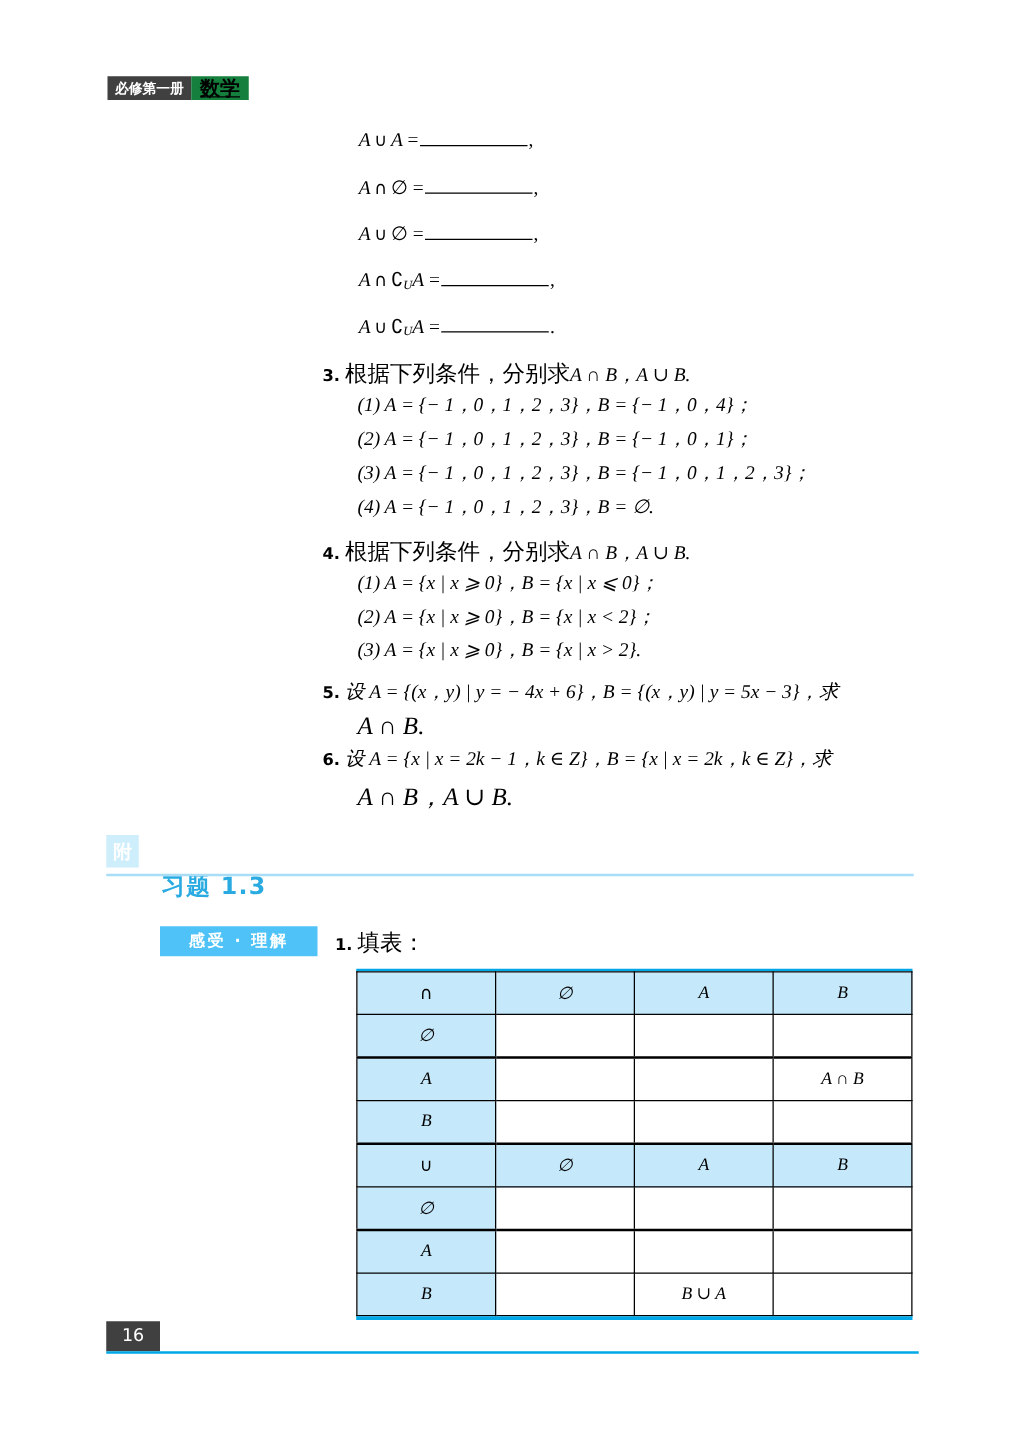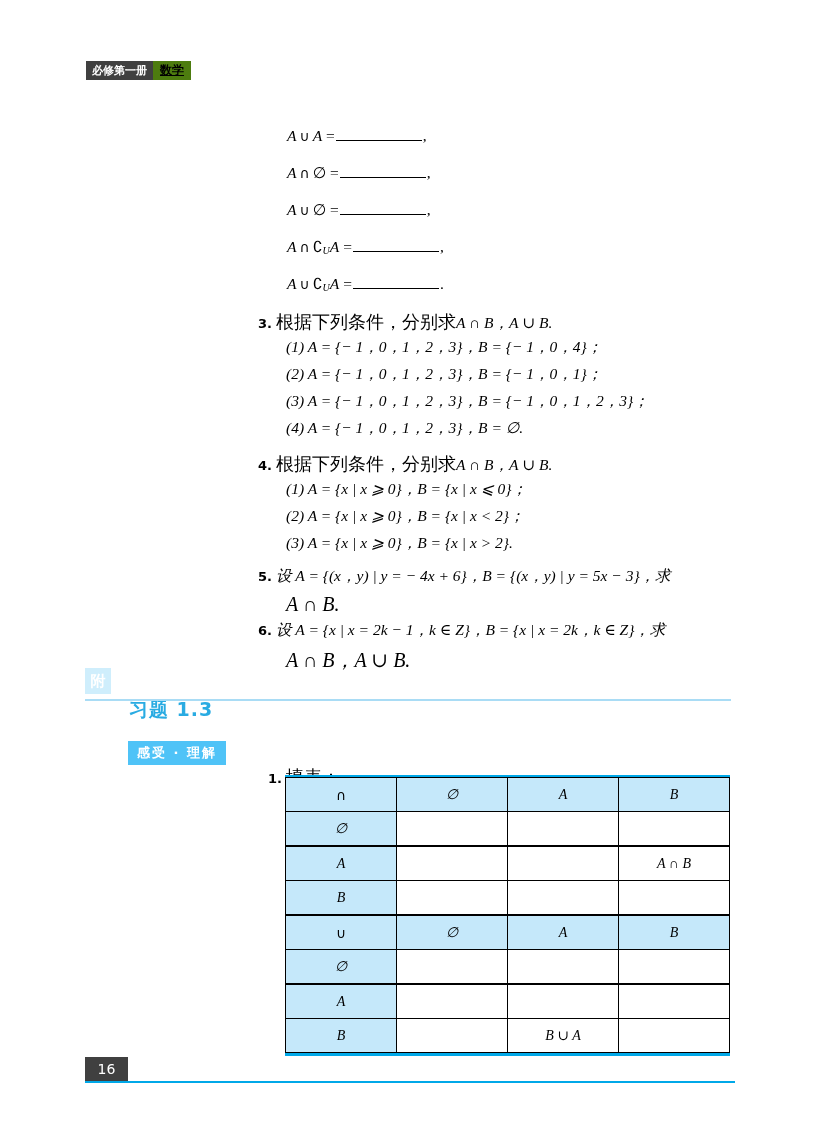--- a/index.html
+++ b/index.html
@@ -29,36 +29,35 @@
     background: #404040;
     color: #ffffff;
     font-family: "DejaVu Sans", sans-serif;
     font-size: 11px;
     font-weight: bold;
     line-height: 19px;
     padding: 0 6px;
     letter-spacing: 0px;
   }
   .hdr-subject {
-    background: #4d7c0f;
+    background: #15803d;
     color: #000000;
     font-family: "DejaVu Sans", sans-serif;
-    font-size: 12px;
+    font-size: 16px;
     font-weight: bold;
     line-height: 19px;
     padding: 0 7px;
     text-decoration: underline;
   }
 
   .mathline {
     font-family: "Liberation Serif", "DejaVu Serif", serif;
     font-size: 15.5px;
     font-style: italic;
     white-space: nowrap;
-    margin-top: 23px;
   }
   .upright { font-style: normal; }
   .op {
     font-style: normal;
     font-family: "DejaVu Sans", sans-serif;
     font-size: 14px;
     padding: 0 3px;
   }
   .blank {
     display: inline-block;
@@ -158,21 +157,21 @@
   
   .feel-badge {
     position: absolute;
     left: 128px;
     top: 741px;
     background: #4fc3f7;
     color: #ffffff;
     font-family: "DejaVu Sans", sans-serif;
     font-size: 13px;
     font-weight: bold;
-    padding: 3px 9px;
+    padding: 3px 23px;
     letter-spacing: 2px;
   }
   .item1 {
     position: absolute;
     left: 268px;
     top: 742px;
   }
 
   
   .tbl-wrap {

